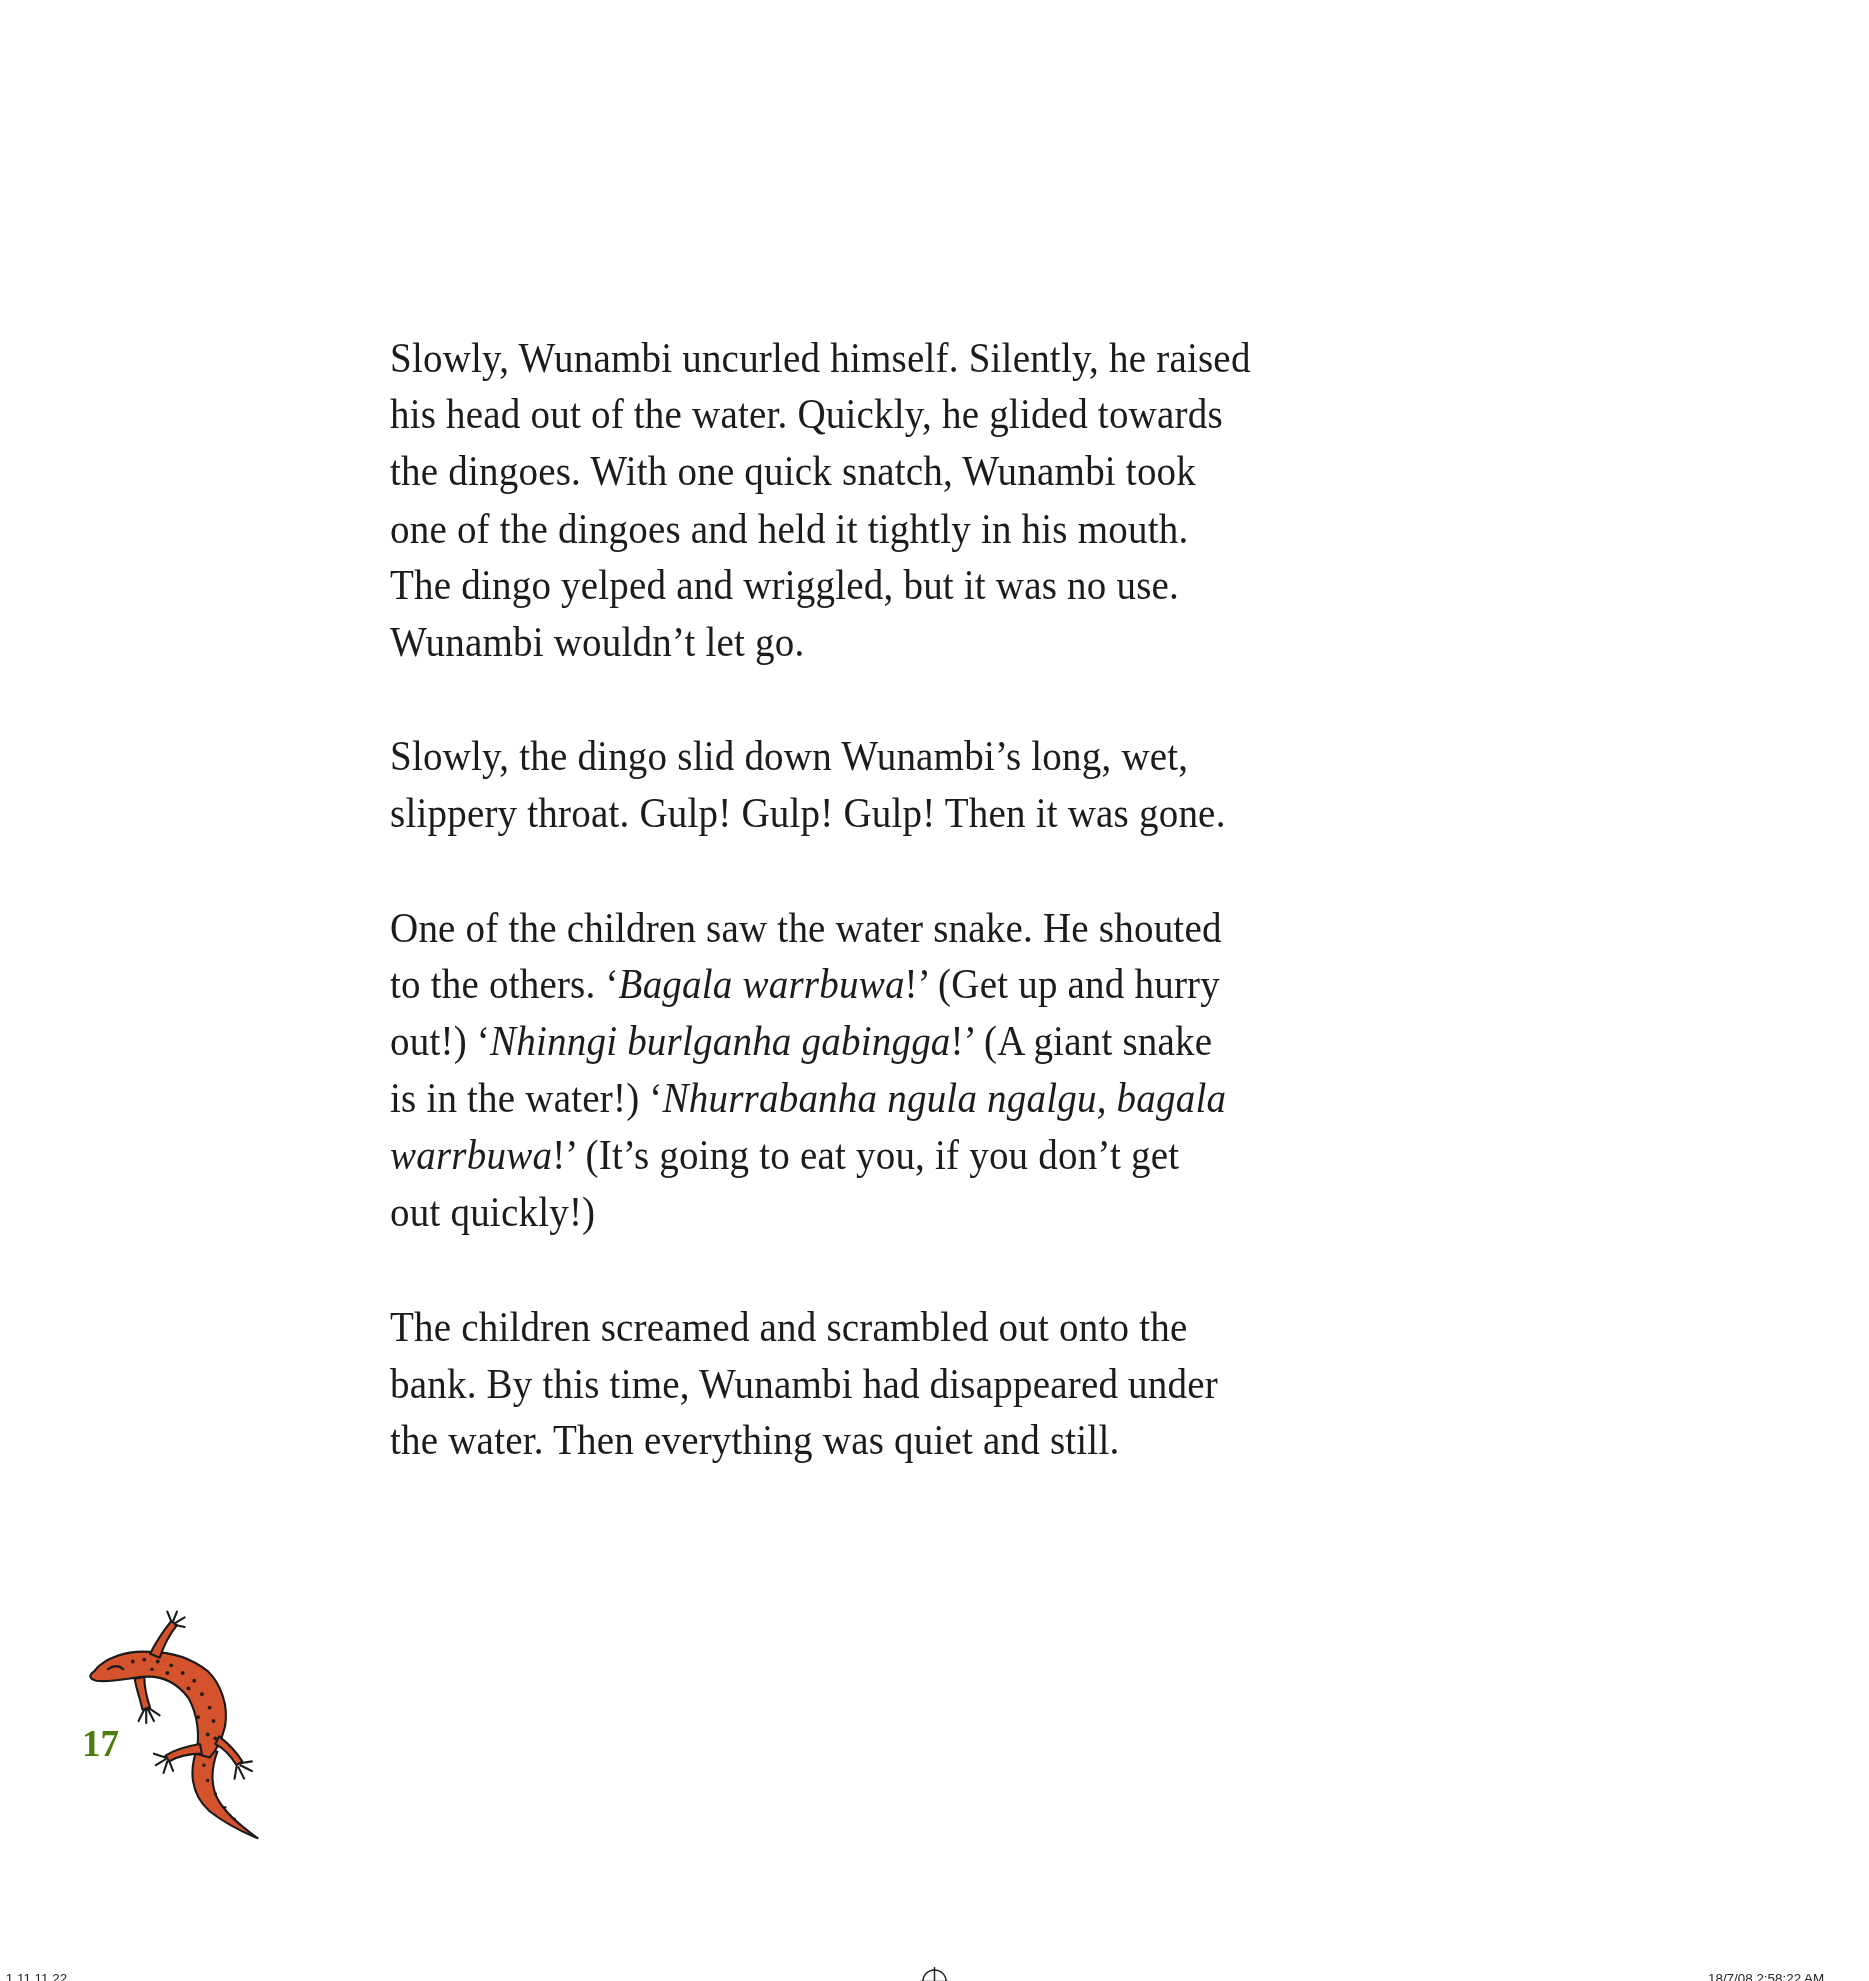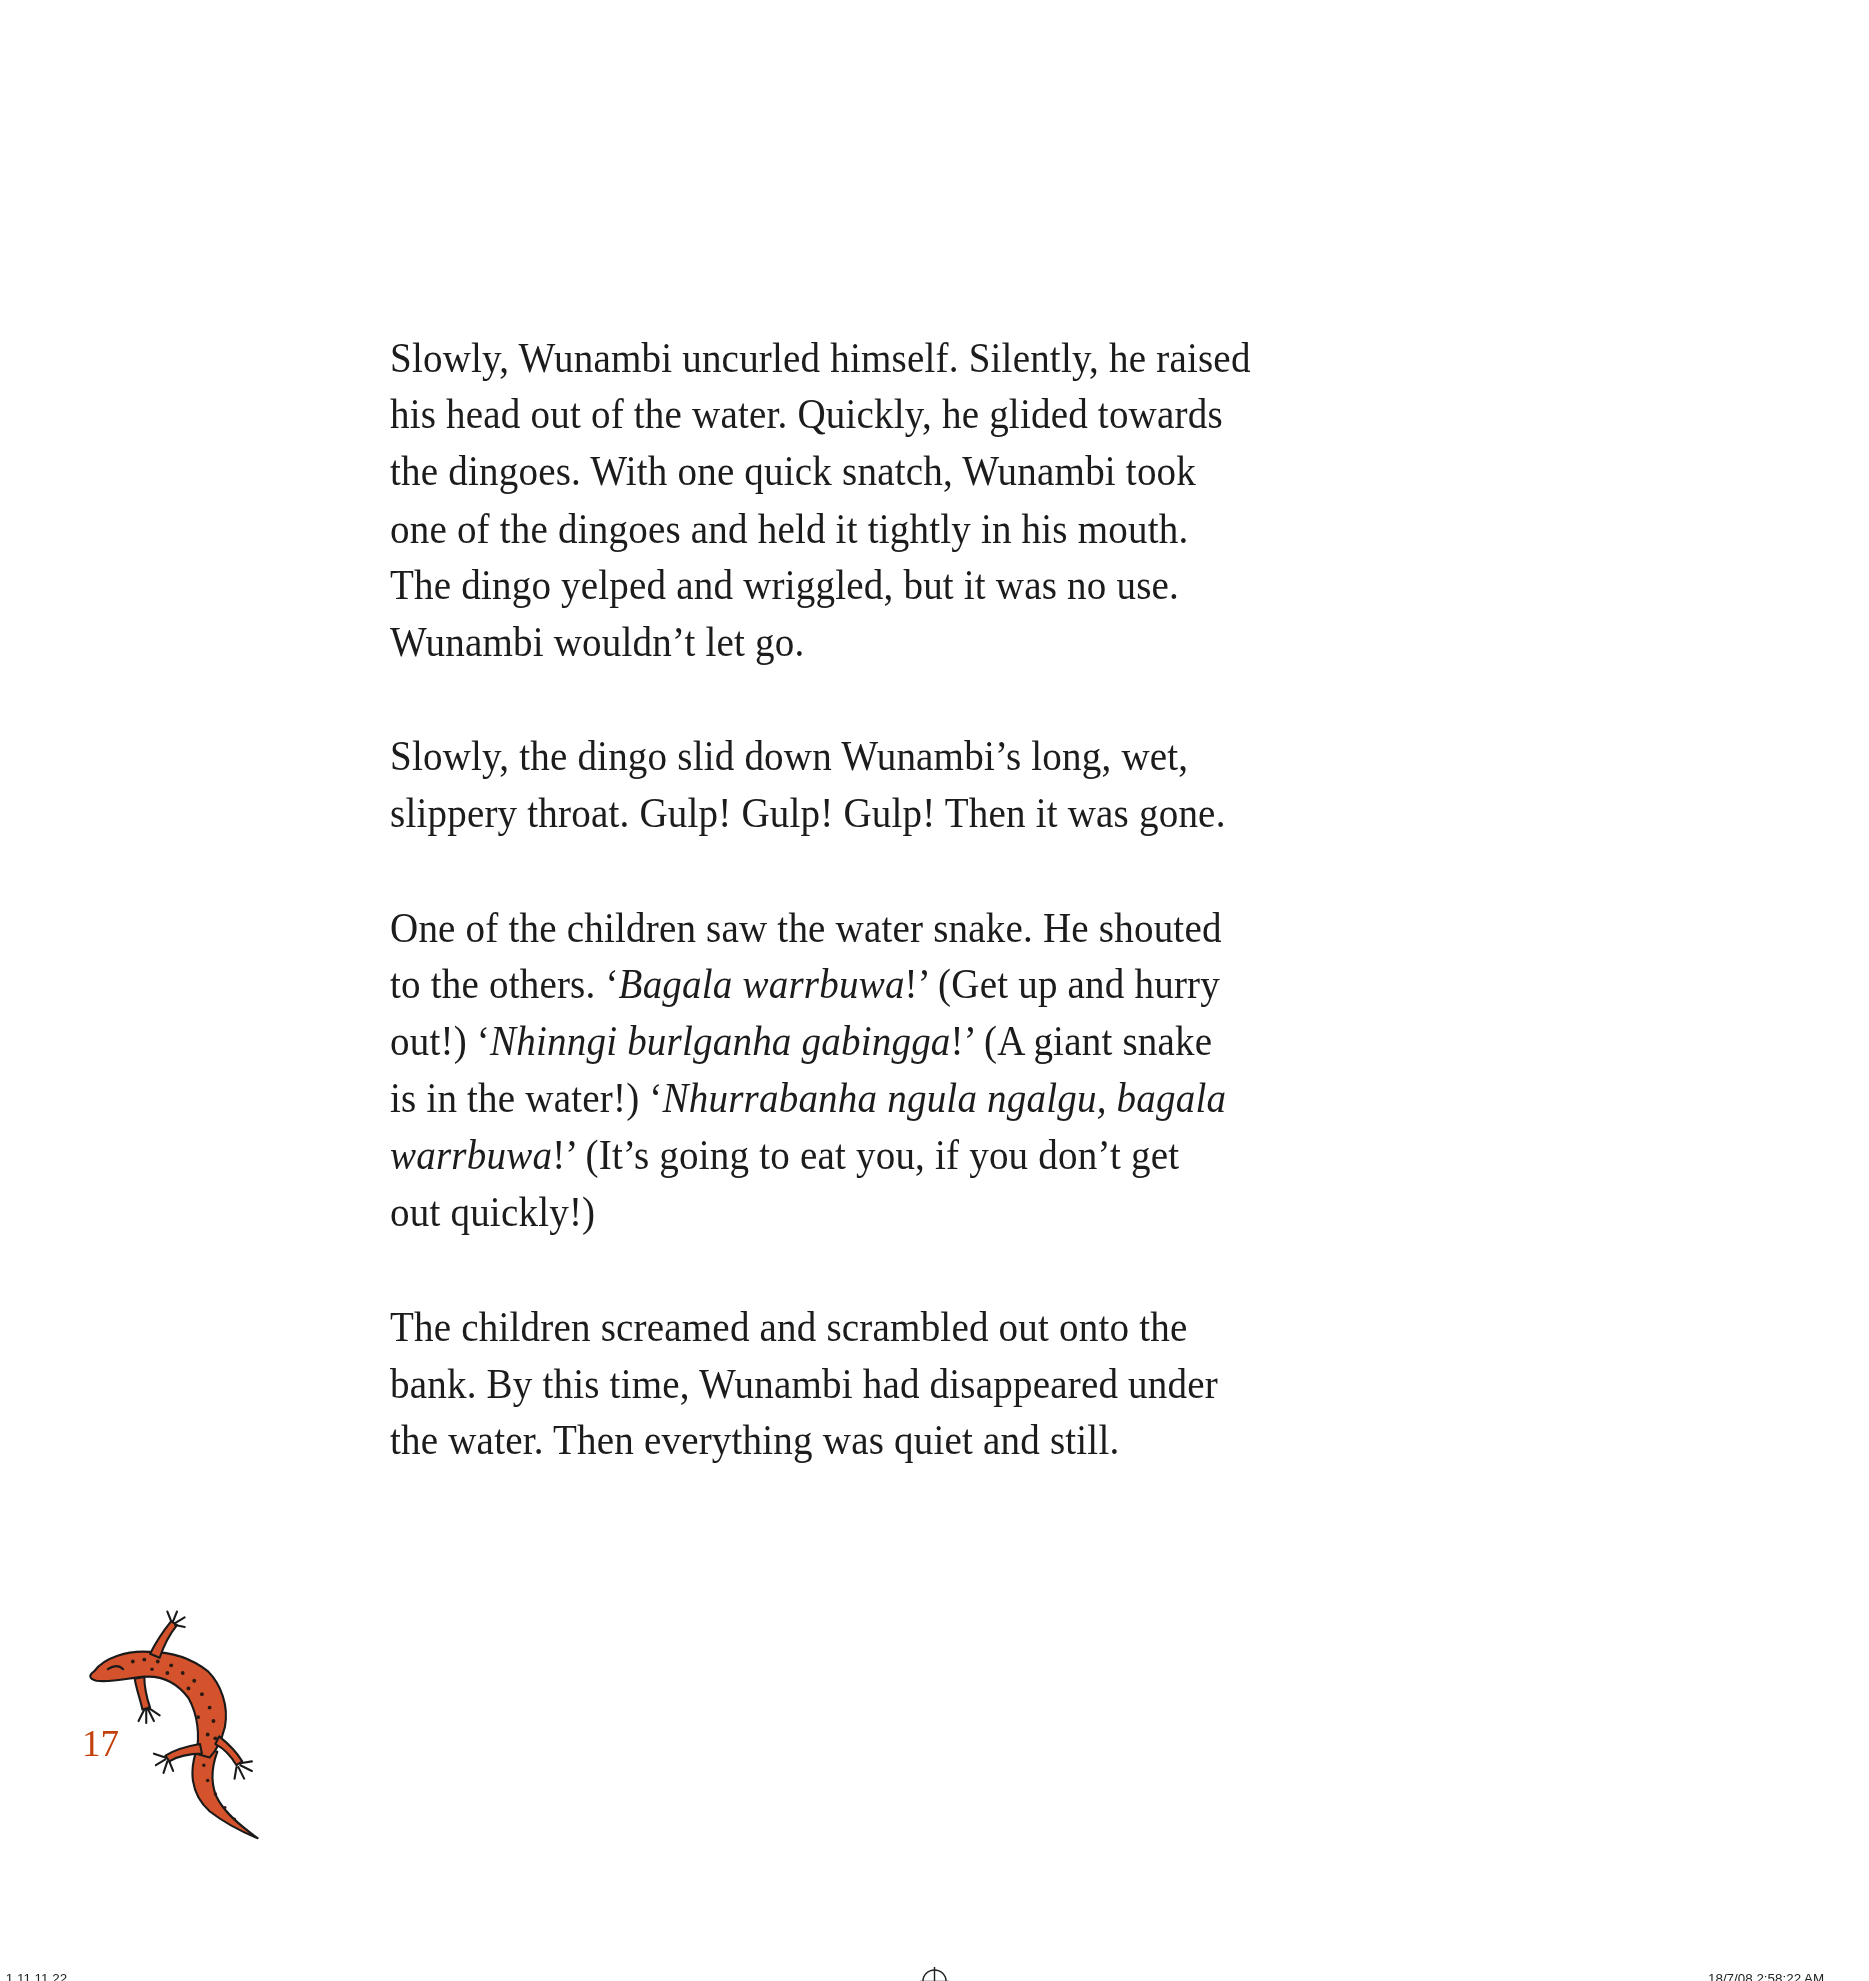--- a/index.html
+++ b/index.html
@@ -12,22 +12,22 @@
     font-family:"Liberation Serif", serif;
     font-size:42px; line-height:56px; height:56px;
     color:#1c1c1c;
     transform-origin:left center;
     transform:scaleX(0.93);
     letter-spacing:0.2px;
   }
   .it { font-style:italic; }
   .page-number {
     position:absolute; left:82px; top:1725px;
-    font-family:"Liberation Serif", serif; font-weight:normal;
-    font-size:37px; color:#c2410c; line-height:38px;
+    font-family:"Liberation Serif", serif; font-weight:bold;
+    font-size:37px; color:#4d7c0f; line-height:38px;
   }
   .lizard { position:absolute; left:75px; top:1602px; width:202px; height:240px; }
   .edge-text { position:absolute; top:1971px; font-family:"Liberation Sans", sans-serif; font-size:13.4px; color:#222; white-space:nowrap; }
   .reg-mark { position:absolute; left:920px; top:1967px; width:29px; height:29px; }
 </style>
 </head>
 <body>
 
 <div class="page">
   <div class="story" id="story">

